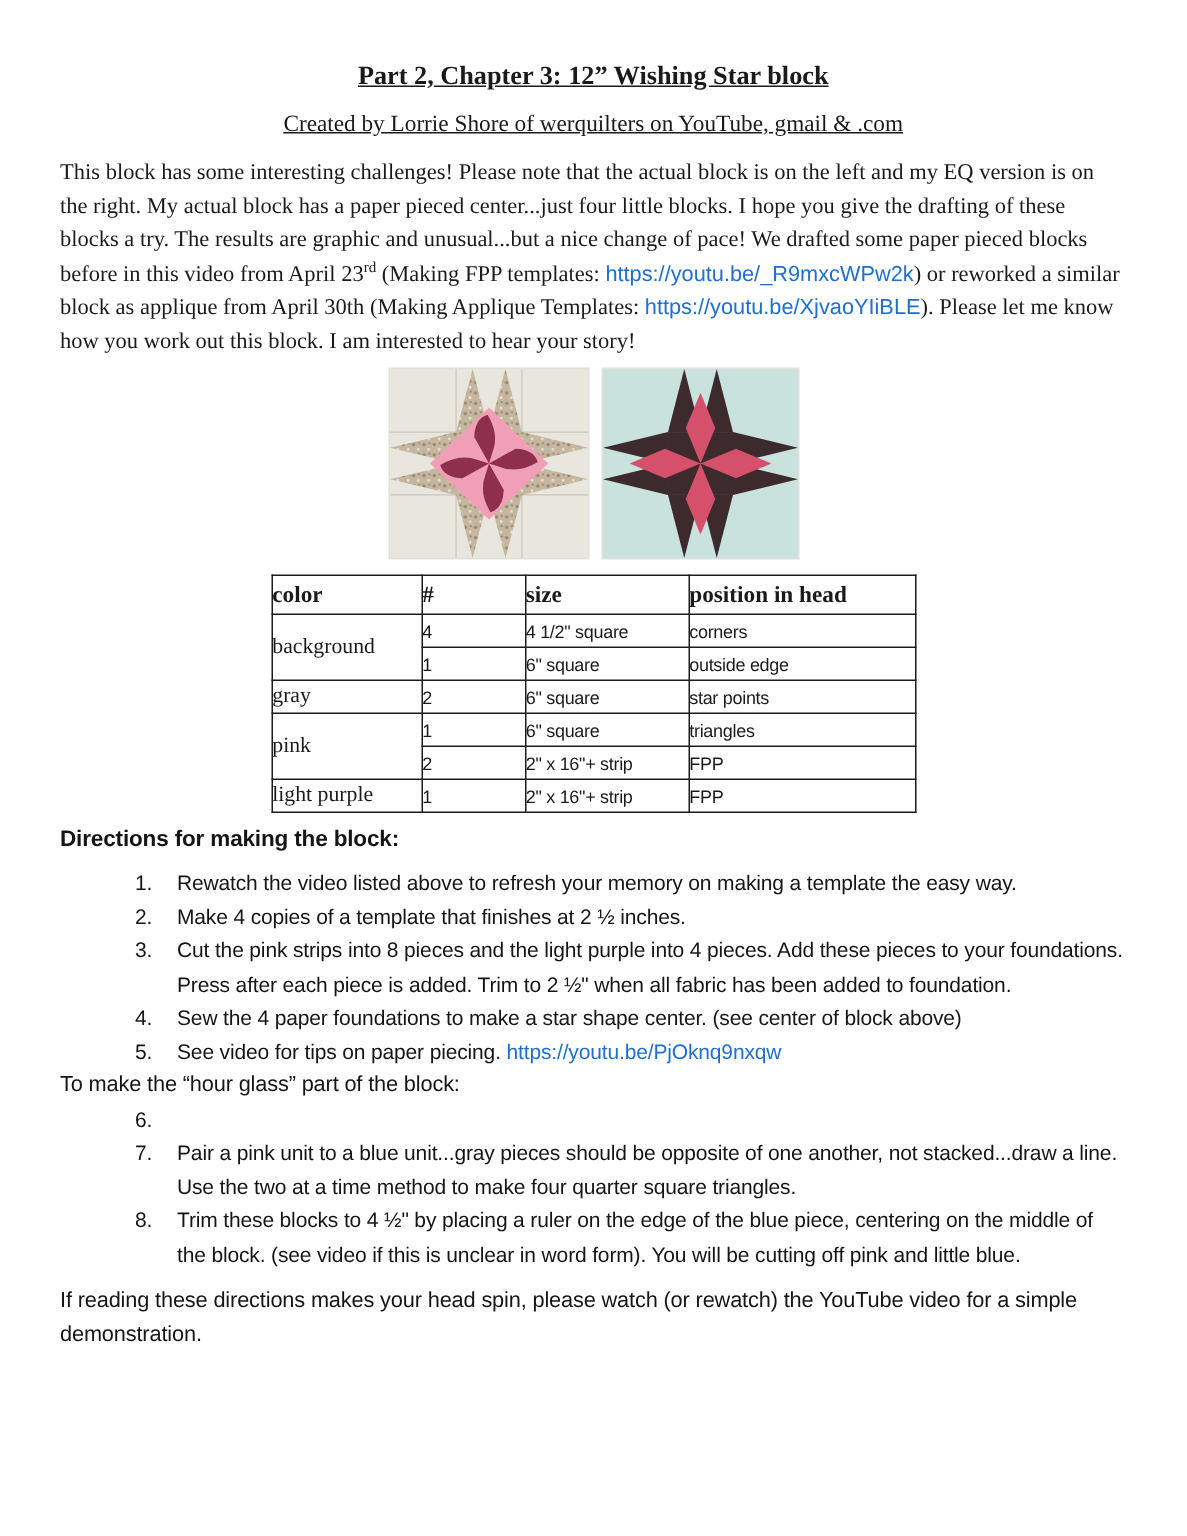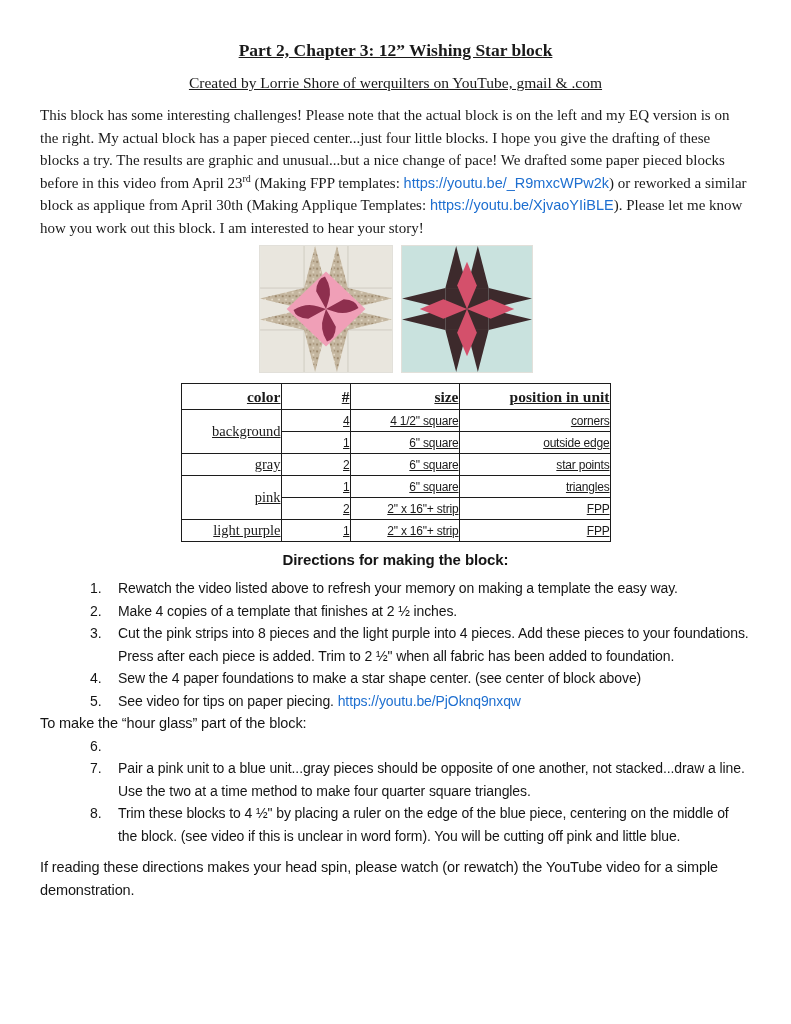--- a/index.html
+++ b/index.html
@@ -13,27 +13,27 @@
 
   .intro { font-size:15px; line-height:22.5px; margin-top:12px; }
   .intro sup { font-size:10px; line-height:0; }
   a.link { color:#1e6fd0; text-decoration:none; cursor:pointer; font-family:"Liberation Sans", sans-serif; font-size:14px; }
   .intro a.link { font-size:14.5px; }
 
   .photos { display:flex; justify-content:center; gap:8px; margin-top:6px; }
   .photo { border:1px solid #e2e0da; display:block; }
 
   table.cut { border-collapse:collapse; margin:10px auto 0 auto; table-layout:fixed; }
-  table.cut th, table.cut td { border:1.6px solid #1c1c1c; text-align:right; vertical-align:middle;text-decoration:underline; }
+  table.cut th, table.cut td { border:1.6px solid #1c1c1c; text-align:left; vertical-align:middle; }
   table.cut th { font-family:"Liberation Serif", serif; font-weight:bold; font-size:15.5px; height:26px; }
   td.ccolor { font-family:"Liberation Serif", serif; font-size:14.5px; }
   td.cval { font-family:"Liberation Sans", sans-serif; font-size:12px; height:22px; letter-spacing:-0.2px; }
 
   .dir { font-family:"Liberation Sans", sans-serif; color:#151515; letter-spacing:-0.1px; }
-  .dir-heading { font-size:15px; font-weight:bold; margin-top:9px;text-align:center; }
+  .dir-heading { font-size:15px; font-weight:bold; margin-top:9px; }
   .steps { margin-top:9px; }
   .step { display:flex; font-size:14px; line-height:22.5px; }
   .step .n { width:28px; margin-left:50px; flex:none; }
   .step .t { flex:1; padding-right:2px; }
   .sub-heading { font-size:14.5px; line-height:22.5px; margin-top:0px; }
   .finish { font-size:14.5px; line-height:22px; margin-top:13px; }
   .footer-note { font-size:14.5px; line-height:22.5px; margin-top:9px; }
 </style>
 </head>
 <body>
@@ -117,21 +117,21 @@
         <col style="width:100px">
         <col style="width:69px">
         <col style="width:109px">
         <col style="width:151px">
       </colgroup>
     <thead>
       <tr>
         <th>color</th>
         <th>#</th>
         <th>size</th>
-        <th>position in unit</th>
+        <th>position in head</th>
       </tr>
     </thead>
     <tbody>
       <tr>
         <td class="ccolor" rowspan="2">background</td>
         <td class="cval">4</td>
         <td class="cval">4 1/2" square</td>
         <td class="cval">corners</td>
       </tr>
       <tr>

